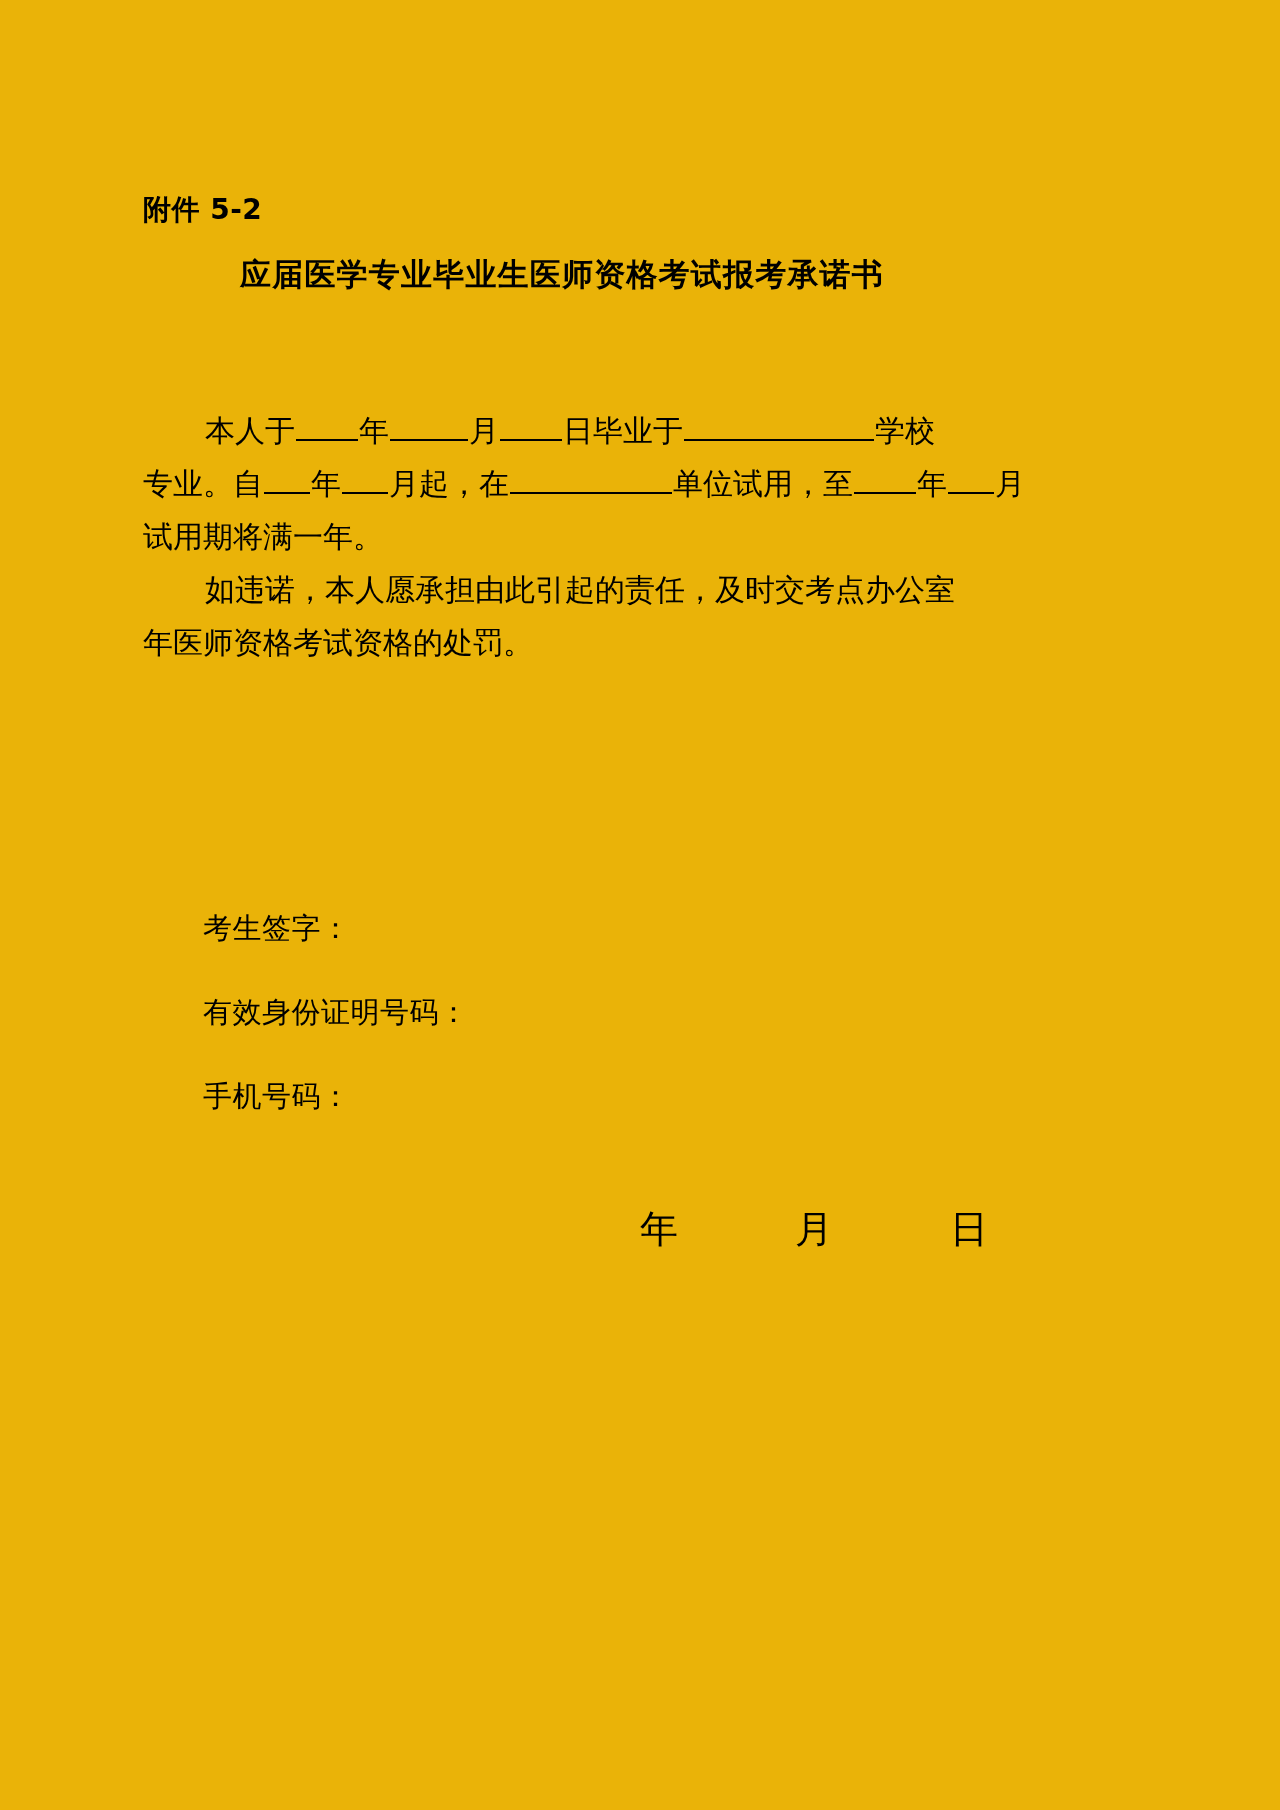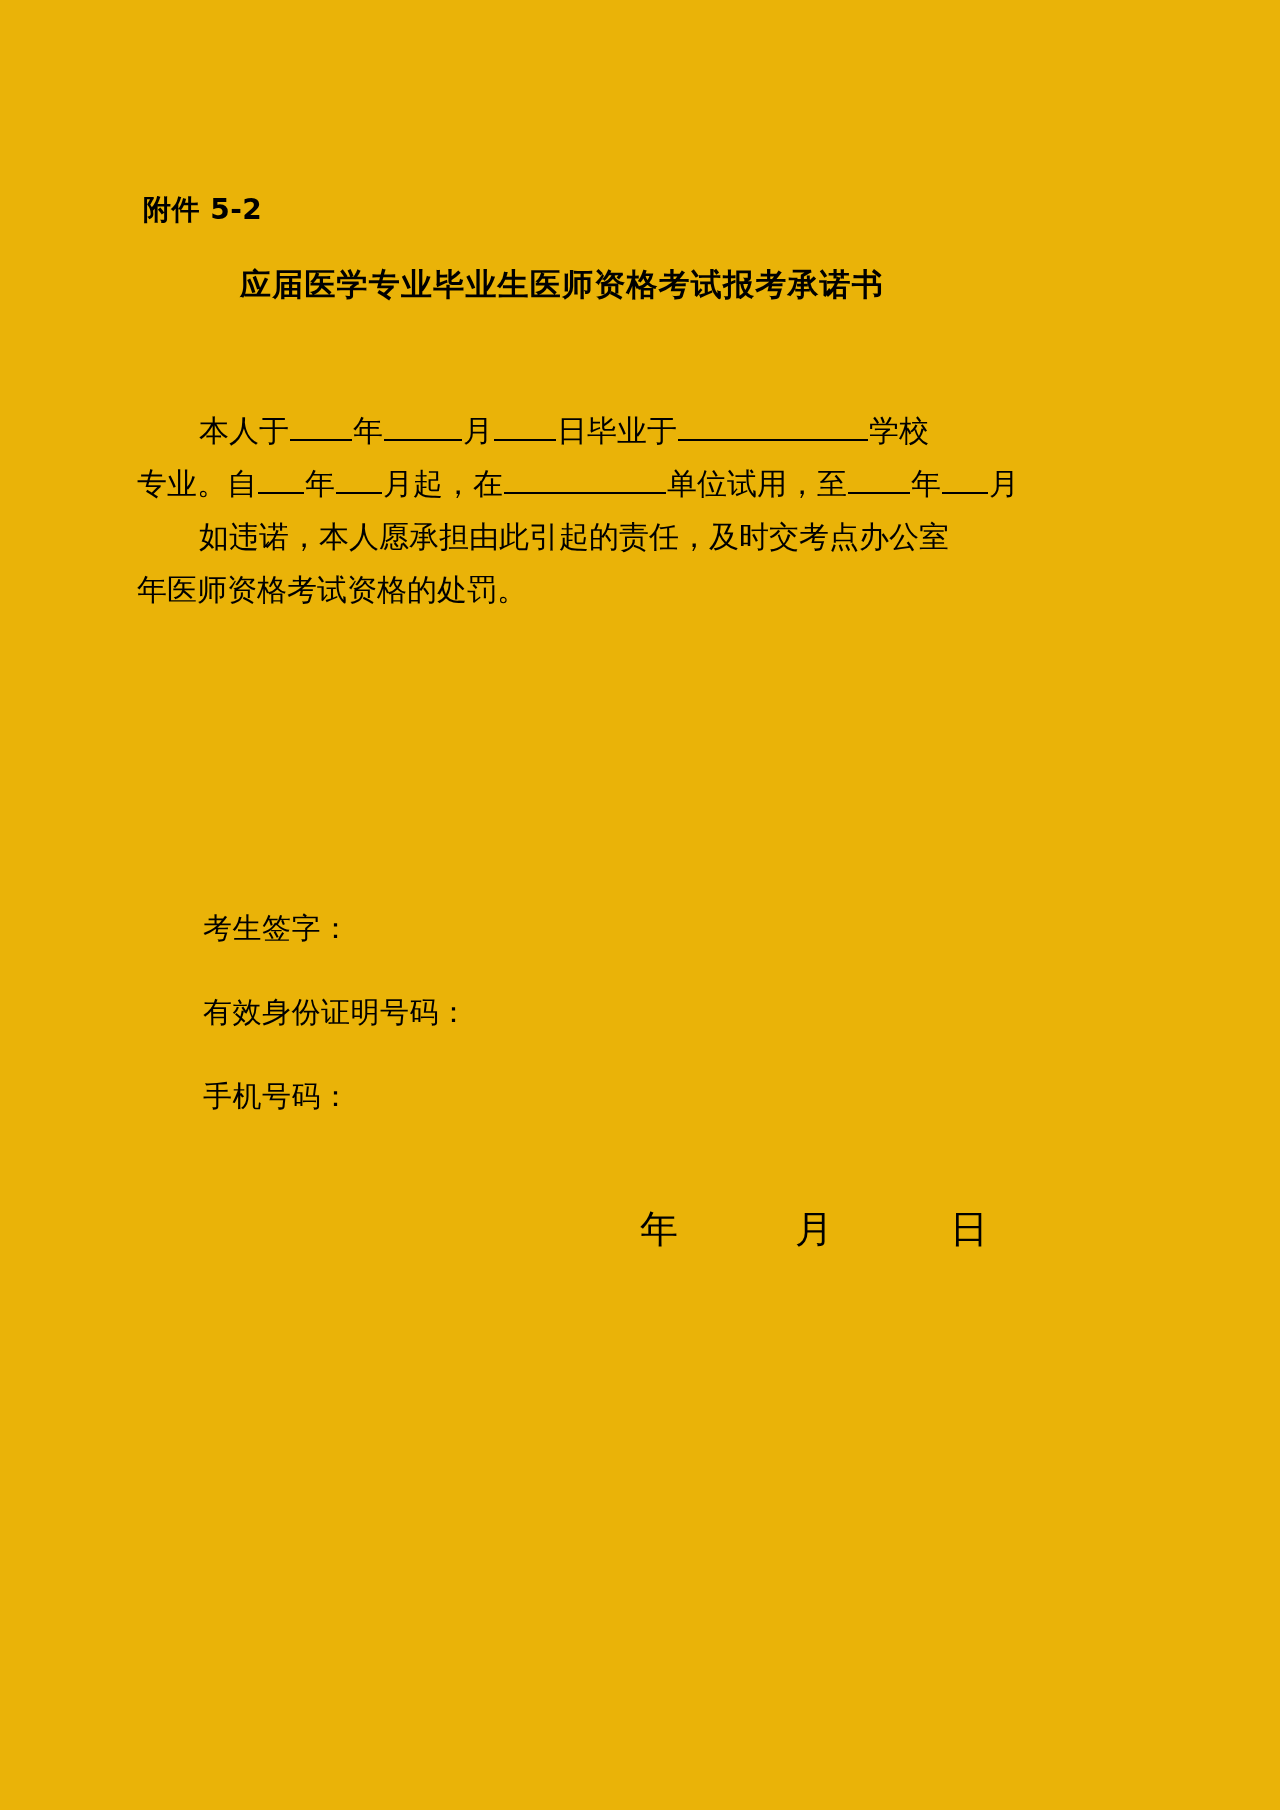--- a/index.html
+++ b/index.html
@@ -36,35 +36,35 @@
     letter-spacing: 0.5px;
     line-height: 1;
     color: #000;
     white-space: nowrap;
   }
 
   
   .doc-title {
     position: absolute;
     left: 143px;
-    top: 265px;
+    top: 255px;
     width: 838px;
     text-align: center;
     font-family: "DejaVu Sans", "Liberation Sans", sans-serif;
     font-weight: bold;
     font-size: 31px;
     letter-spacing: 1.2px;
     line-height: 1.25;
     color: #000;
   }
 
   
   .body-block {
     position: absolute;
-    left: 137px;
+    left: 143px;
     top: 404px;
     width: 840px;
     font-family: "Liberation Serif", "DejaVu Serif", serif;
     font-size: 30px;
     line-height: 53px;
     color: #000;
   }
 
   .para {
     margin: 0;
@@ -143,20 +143,21 @@
 
   <div class="doc-title">应届医学专业毕业生医师资格考试报考承诺书</div>
 
   <div class="body-block">
 
     <div class="para">
       <span class="line indent"><span>本人于</span><span class="blank w-s"></span><span>年</span><span class="blank w-m"></span><span>月</span><span class="blank w-s"></span><span>日毕业于</span><span class="blank w-3xl"></span><span>学校</span></span>
 
       <span class="line"><span>专业。自</span><span class="blank w-xs"></span><span>年</span><span class="blank w-xs"></span><span>月起，在</span><span class="blank w-2xl"></span><span>单位试用，至</span><span class="blank w-s"></span><span>年</span><span class="blank w-xs"></span><span>月</span></span>
 
+      <span class="line">试用期将满一年。</span>
     </div>
 
 
     <div class="para">
       <span class="line indent">如违诺，本人愿承担由此引起的责任，及时交考点办公室</span>
       <span class="line">年医师资格考试资格的处罚。</span>
     </div>
 
   </div>
 

